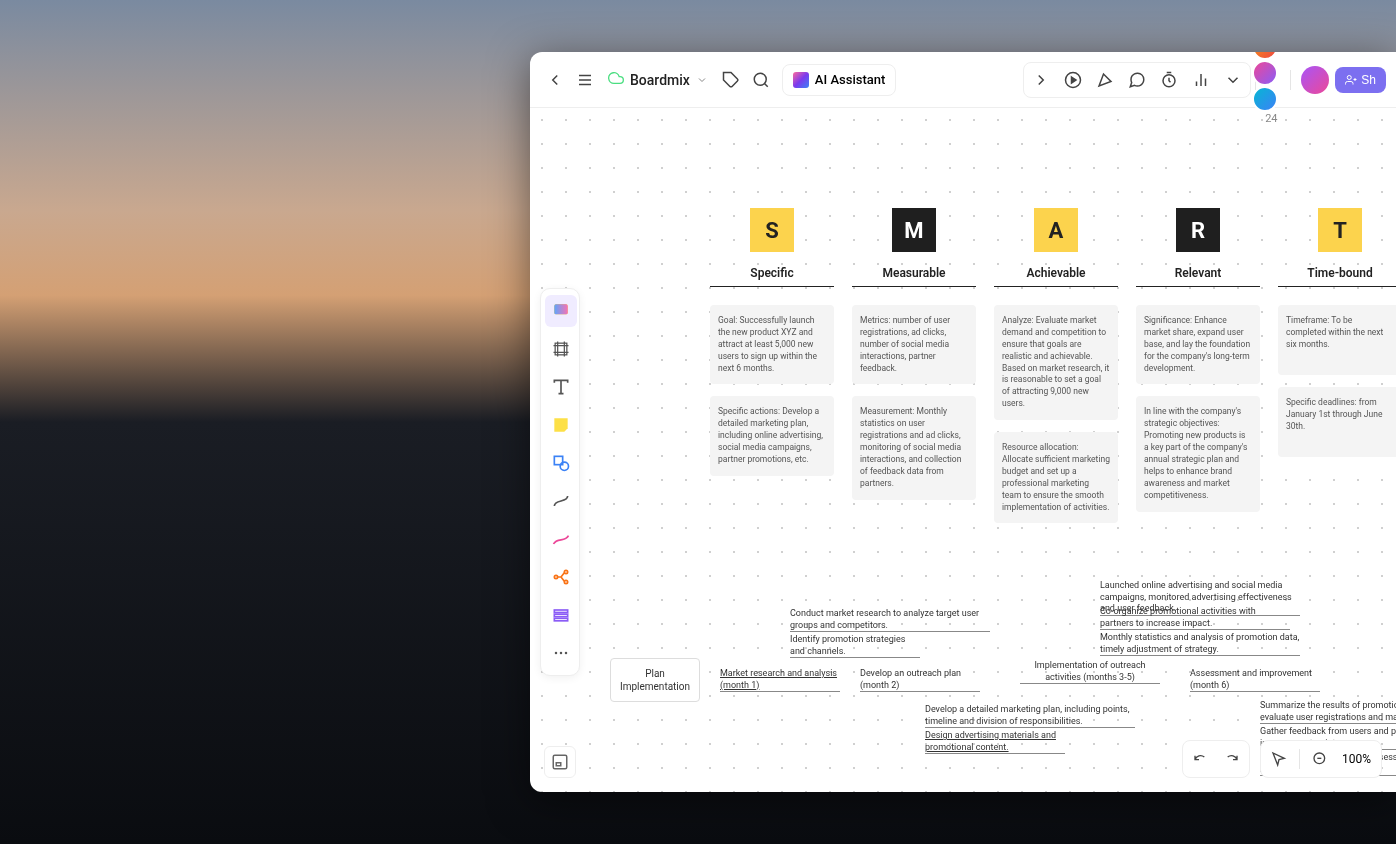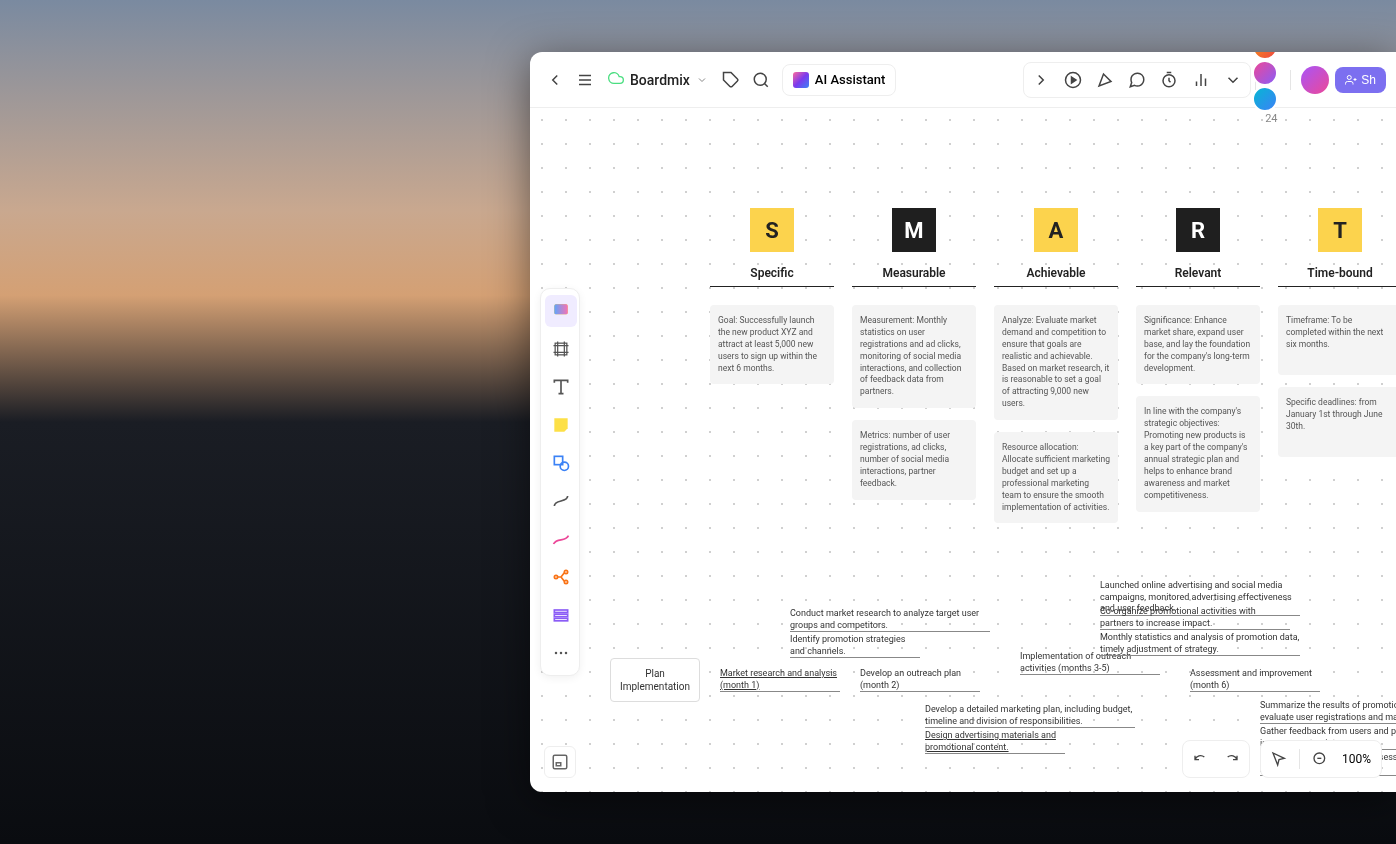--- a/index.html
+++ b/index.html
@@ -224,27 +224,28 @@
           </svg>
         </div>
     </div>
 
     <div class="smart-grid">
       <div class="col">
         <div class="letter-box lb-yellow">S</div>
         <div class="col-title">Specific</div>
         <div class="col-line"></div>
         <div class="note">Goal: Successfully launch the new product XYZ and attract at least 5,000 new users to sign up within the next 6 months.</div>
+        <div class="note">Specific actions: Develop a detailed marketing plan, including online advertising, social media campaigns, partner promotions, etc.</div>
       </div>
       <div class="col">
         <div class="letter-box lb-dark">M</div>
         <div class="col-title">Measurable</div>
         <div class="col-line"></div>
+        <div class="note">Metrics: number of user registrations, ad clicks, number of social media interactions, partner feedback.</div>
         <div class="note">Measurement: Monthly statistics on user registrations and ad clicks, monitoring of social media interactions, and collection of feedback data from partners.</div>
-        <div class="note">Metrics: number of user registrations, ad clicks, number of social media interactions, partner feedback.</div>
       </div>
       <div class="col">
         <div class="letter-box lb-yellow">A</div>
         <div class="col-title">Achievable</div>
         <div class="col-line"></div>
         <div class="note">Analyze: Evaluate market demand and competition to ensure that goals are realistic and achievable. Based on market research, it is reasonable to set a goal of attracting 9,000 new users.</div>
         <div class="note">Resource allocation: Allocate sufficient marketing budget and set up a professional marketing team to ensure the smooth implementation of activities.</div>
       </div>
       <div class="col">
         <div class="letter-box lb-dark">R</div>
@@ -261,23 +262,23 @@
         <div class="note">Specific deadlines: from January 1st through June 30th.</div>
       </div>
     </div>
 
     <div class="mindmap">
       <div class="mm-root">Plan Implementation</div>
       <div class="mm-node mm-line" style="left:110px;top:50px;width:120px;text-decoration:underline;">Market research and analysis (month 1)</div>
       <div class="mm-node mm-line" style="left:180px;top:-10px;width:200px;">Conduct market research to analyze target user groups and competitors.</div>
       <div class="mm-node mm-line" style="left:180px;top:16px;width:130px;">Identify promotion strategies and channels.</div>
       <div class="mm-node mm-line" style="left:250px;top:50px;width:120px;">Develop an outreach plan (month 2)</div>
-      <div class="mm-node mm-line" style="left:315px;top:86px;width:210px;">Develop a detailed marketing plan, including budget, timeline and division of responsibilities.</div>
+      <div class="mm-node mm-line" style="left:315px;top:86px;width:210px;">Develop a detailed marketing plan, including points, timeline and division of responsibilities.</div>
       <div class="mm-node mm-line" style="left:315px;top:112px;width:140px;text-decoration:underline;">Design advertising materials and promotional content.</div>
-      <div class="mm-node mm-line" style="left:410px;top:33px;width:140px;">Implementation of outreach activities (months 3-5)</div>
+      <div class="mm-node mm-line" style="left:410px;top:42px;width:140px;text-align:center;">Implementation of outreach activities (months 3-5)</div>
       <div class="mm-node mm-line" style="left:490px;top:-38px;width:200px;">Launched online advertising and social media campaigns, monitored advertising effectiveness and user feedback.</div>
       <div class="mm-node mm-line" style="left:490px;top:-12px;width:190px;">Co-organize promotional activities with partners to increase impact.</div>
       <div class="mm-node mm-line" style="left:490px;top:14px;width:200px;">Monthly statistics and analysis of promotion data, timely adjustment of strategy.</div>
       <div class="mm-node mm-line" style="left:580px;top:50px;width:130px;">Assessment and improvement (month 6)</div>
       <div class="mm-node mm-line" style="left:650px;top:82px;width:180px;">Summarize the results of promotional ac evaluate user registrations and market sh</div>
       <div class="mm-node mm-line" style="left:650px;top:108px;width:180px;">Gather feedback from users and partners improvement points.</div>
       <div class="mm-node mm-line" style="left:650px;top:134px;width:180px;">Based on the results of the assessment, o marketing plan.</div>
     </div>
 
     <div class="bottom-left">

